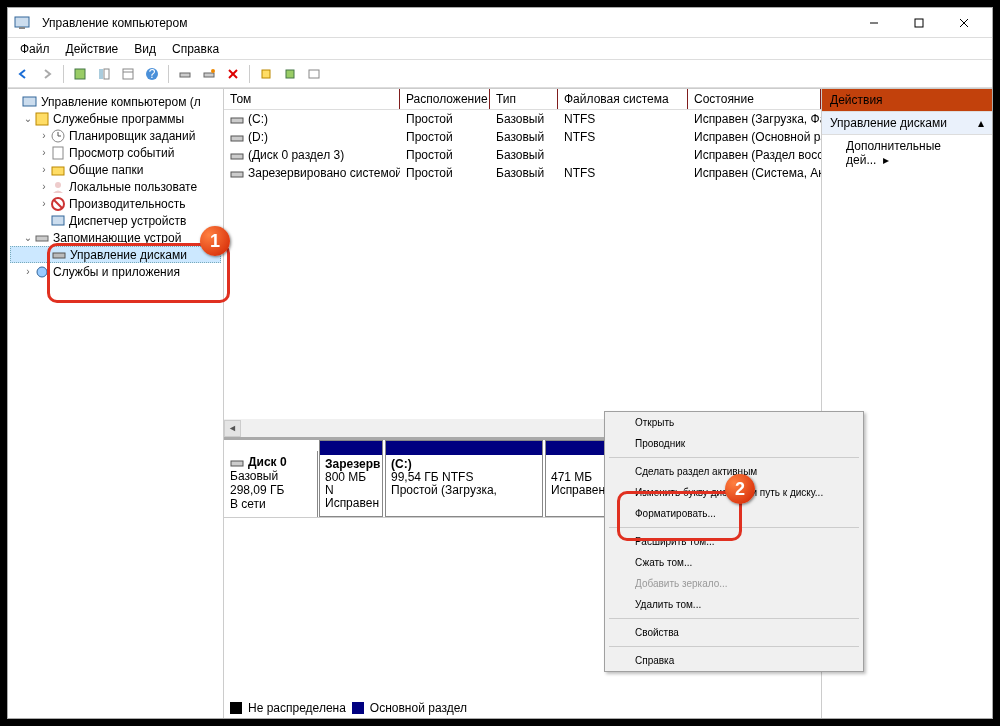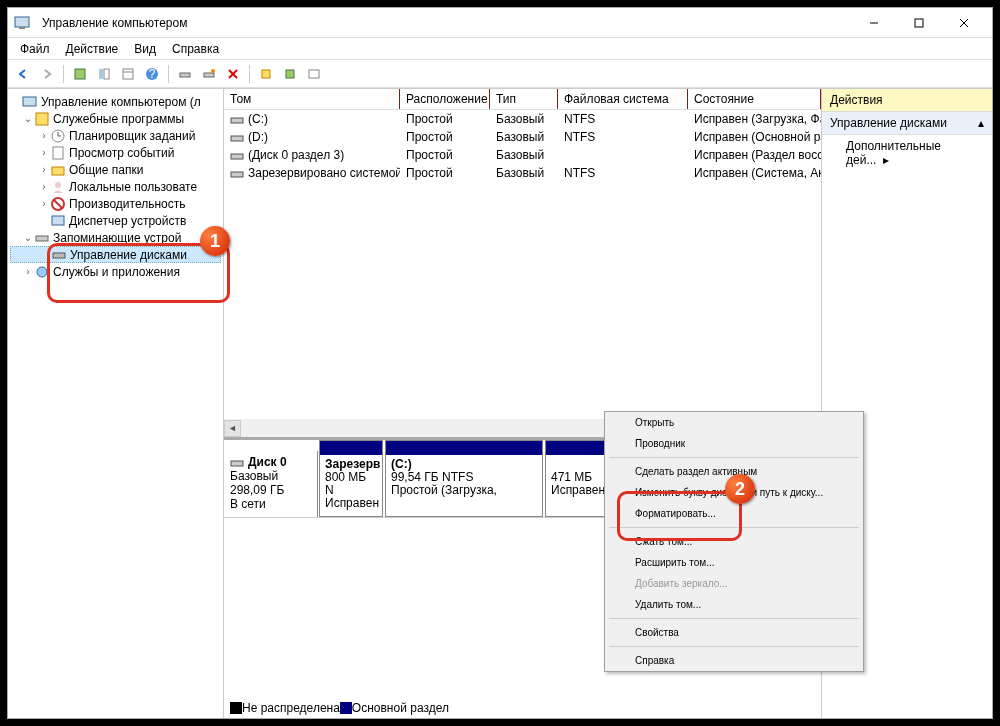--- a/index.html
+++ b/index.html
@@ -38,24 +38,24 @@
 .diskpanel { border-top: 3px solid #aaa; display: flex; flex-direction: column; }
 .diskrow { display: flex; height: 78px; border-bottom: 1px solid #ccc; }
 .diskinfo { width: 94px; border-right: 1px solid #888; padding: 4px 6px; font-size: 11px; line-height: 14px; margin-top: 11px; }
 .diskinfo .dname { font-weight: bold; }
 .partstrip { flex: 1; display: flex; padding: 0; }
 .partition { border: 1px solid #888; margin: 0 1px; display: flex; flex-direction: column; }
 .parthead { height: 14px; background: #000080; }
 .parthead.sel { background: repeating-linear-gradient(45deg,#000080,#000080 3px,#4060c0 3px,#4060c0 6px); }
 .partbody { flex: 1; padding: 3px 5px; font-size: 11px; line-height: 13px; overflow: hidden; }
 .unalloc .parthead { background: #000; }
-.legend { height: 20px; display: flex; align-items: center; padding: 2px 6px; gap: 0; font-size: 11px; }
+.legend { height: 20px; display: flex; align-items: center; padding: 2px 6px; gap: 6px; font-size: 11px; }
 .legend .swatch { width: 12px; height: 12px; display: inline-block; }
 .actions { width: 170px; }
-.actions .ahdr { background: #fef9c3; padding: 4px 8px; border-bottom: 1px solid #ddd; font-size: 12px; }
+.actions .ahdr { background: #c2410c; padding: 4px 8px; border-bottom: 1px solid #ddd; font-size: 12px; }
 .actions .asub { background: #eaf1fb; padding: 4px 8px; border-bottom: 1px solid #ddd; display: flex; justify-content: space-between; }
 .actions .aitem { padding: 4px 8px 4px 24px; }
 
 .ctxmenu { position: absolute; background: #f0f0f0; border: 1px solid #a0a0a0; box-shadow: 2px 2px 3px rgba(0,0,0,.25); width: 260px; }
 .ctxmenu .citem { padding: 5px 20px 5px 30px; font-size: 10px; }
 .ctxmenu .citem.disabled { color: #999; }
 .ctxmenu .csep { height: 1px; background: #ccc; margin: 3px 4px; }
 
 .callout { position: absolute; border: 3px solid #e03020; border-radius: 10px; pointer-events: none; }
 .badge { position: absolute; width: 30px; height: 30px; border-radius: 50%; background: radial-gradient(circle at 30% 30%, #ff8040, #d02000); color: #fff; font-weight: bold; font-size: 18px; display: flex; align-items: center; justify-content: center; box-shadow: 1px 1px 3px rgba(0,0,0,.5); pointer-events: none; }
@@ -386,22 +386,22 @@
 </div>
 
 <div class="ctxmenu" style="left:604px; top:411px;">
   <div class="citem">Открыть</div>
   <div class="citem">Проводник</div>
   <div class="csep"></div>
   <div class="citem">Сделать раздел активным</div>
   <div class="citem">Изменить букву диска или путь к диску...</div>
   <div class="citem">Форматировать...</div>
   <div class="csep"></div>
+  <div class="citem">Расширить том...</div>
   <div class="citem">Сжать том...</div>
-  <div class="citem">Расширить том...</div>
   <div class="citem disabled">Добавить зеркало...</div>
   <div class="citem">Удалить том...</div>
   <div class="csep"></div>
   <div class="citem">Свойства</div>
   <div class="csep"></div>
   <div class="citem">Справка</div>
 </div>
 
 <div class="callout" style="left:47px; top:243px; width:183px; height:60px;"></div>
 <div class="badge" style="left:200px; top:226px;">1</div>

